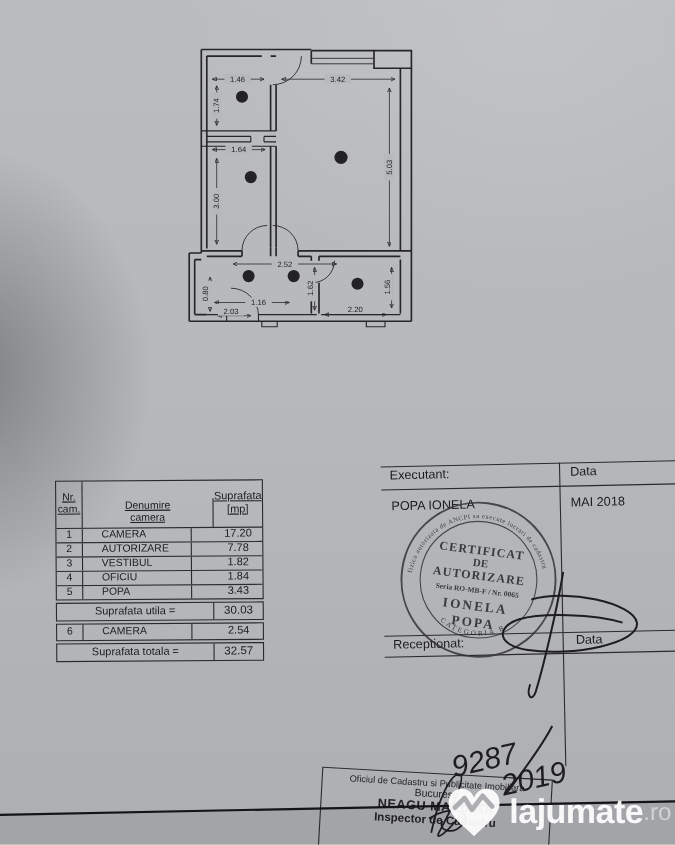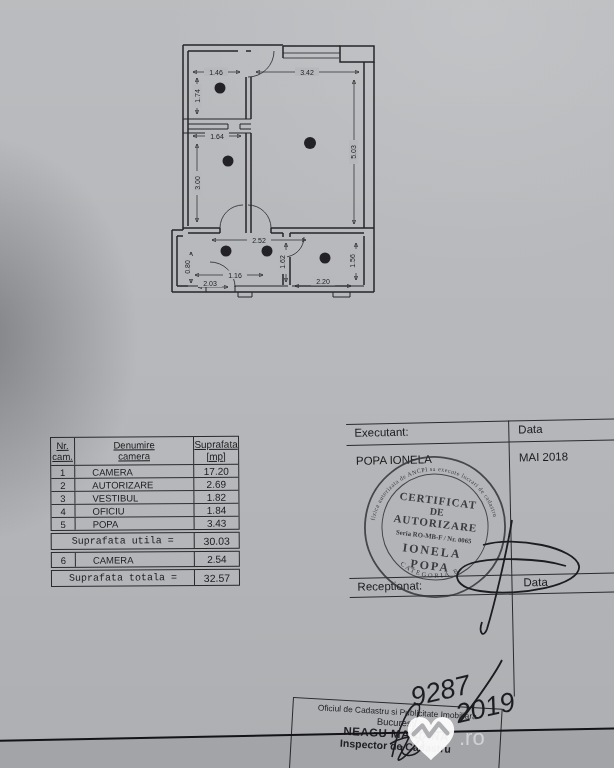--- a/index.html
+++ b/index.html
@@ -16,27 +16,27 @@
   svg text{font-family:"Liberation Sans", sans-serif;}
   
   .plan{position:absolute;left:170px;top:40px;}
   .plan path,.plan line,.plan rect.wall{stroke:#26262a;fill:none;}
   
   .area-table{position:absolute;left:50px;top:437px;width:189px;transform:rotate(-0.4deg);transform-origin:top left;font-size:9.5px;color:#1c1c1e;}
   .tbox{border:1.6px solid #2a2a2d;background:rgba(255,255,255,0.03);}
   .trow{display:flex;align-items:center;}
   .c-nr{width:23px;text-align:center;border-right:1.2px solid #2a2a2d;align-self:stretch;display:flex;align-items:center;justify-content:center;}
   .c-name{flex:1;padding-left:17px;border-right:1.2px solid #2a2a2d;align-self:stretch;display:flex;align-items:center;}
-  .c-mp{width:44px;text-align:center;font-size:10px;}
+  .c-mp{width:44px;text-align:center;font-size:10px;padding-left:20px;}
   .thead{border-bottom:1.4px solid #2a2a2d;}
   .thead .cell{line-height:1.15;padding:2px 0;text-decoration:underline;}
   .data-row{height:12px;border-bottom:1px solid #2e2e31;}
   .data-row:last-child{border-bottom:none;}
   .sumrow{display:flex;align-items:center;height:15px;}
-  .sum-label{flex:1;text-align:center;font-size:10px;font-family:Liberation Mono, monospace;}
+  .sum-label{flex:1;text-align:center;font-size:10px;}
   .sum-val{width:44px;text-align:center;font-size:10.5px;border-left:1.2px solid #2a2a2d;align-self:stretch;display:flex;align-items:center;justify-content:center;}
   .gap1{height:2px;}
   
   .exec-box{position:absolute;left:346px;top:418px;width:270px;height:282px;transform:rotate(-1.2deg);transform-origin:top left;font-size:11.5px;}
   .exec-top{position:absolute;left:0;top:6px;width:100%;border-top:1.5px solid #2b2b2e;}
   .exec-hline2{position:absolute;left:0;top:27px;width:100%;border-top:1.4px solid #2b2b2e;}
   .exec-vline{position:absolute;left:162px;top:6px;bottom:0;width:1.4px;background:#2b2b2e;}
   .exec-label{position:absolute;left:8px;top:9px;}
   .exec-data-label{position:absolute;left:172px;top:9px;}
   .exec-name{position:absolute;left:9px;top:37px;}
@@ -164,40 +164,40 @@
 
   <div class="area-table">
     <div class="tbox">
       <div class="trow thead">
         <div class="c-nr cell">
           <div>
               <div>Nr.</div>
               <div>cam.</div>
             </div>
         </div>
-        <div class="c-name cell" style="justify-content:center;padding-left:0;">
+        <div class="c-name cell" style="justify-content:center;padding-left:0;margin-top:16px;">
           <div style="text-align:center;">
               <div>Denumire</div>
               <div>camera</div>
             </div>
         </div>
         <div class="c-mp cell">
           <div>Suprafata</div>
             <div>[mp]</div>
         </div>
       </div>
       <div class="trow data-row">
         <div class="c-nr">1</div>
         <div class="c-name">CAMERA</div>
         <div class="c-mp">17.20</div>
       </div>
       <div class="trow data-row">
         <div class="c-nr">2</div>
         <div class="c-name">AUTORIZARE</div>
-        <div class="c-mp">2.69</div>
+        <div class="c-mp">7.78</div>
       </div>
       <div class="trow data-row">
         <div class="c-nr">3</div>
         <div class="c-name">VESTIBUL</div>
         <div class="c-mp">1.82</div>
       </div>
       <div class="trow data-row">
         <div class="c-nr">4</div>
         <div class="c-name">OFICIU</div>
         <div class="c-mp">1.84</div>
@@ -289,16 +289,17 @@
       <path d="M392,757 C398,728 410,702 418,704 C425,707 406,744 399,757 C395,765 407,757 419,740"></path>
       <path d="M390,744 C408,732 432,736 420,750 C412,759 398,756 402,746"></path>
     </g>
   </svg>
 
   <div class="watermark">
     <svg width="56" height="52" viewBox="0 0 58 52">
       <path d="M29,49 C19,39 5,30 5,17.5 C5,7.5 13.5,2.5 21,4.8 C25.2,6.2 28,9.8 29,12.8 C30,9.8 32.8,6.2 37,4.8 C44.5,2.5 53,7.5 53,17.5 C53,30 39,39 29,49 Z" fill="rgba(253,253,253,0.95)" stroke="none"></path>
       <polyline points="11,22 20,13 27,24 37,11 46,21" fill="none" stroke="#adafb2" stroke-width="4.5" stroke-linejoin="round" stroke-linecap="round"></polyline>
     </svg>
+    <span class="wm-text">lajumate</span>
       <span class="wm-tld">.ro</span>
   </div>
 
 </div>
 
 </body></html>

